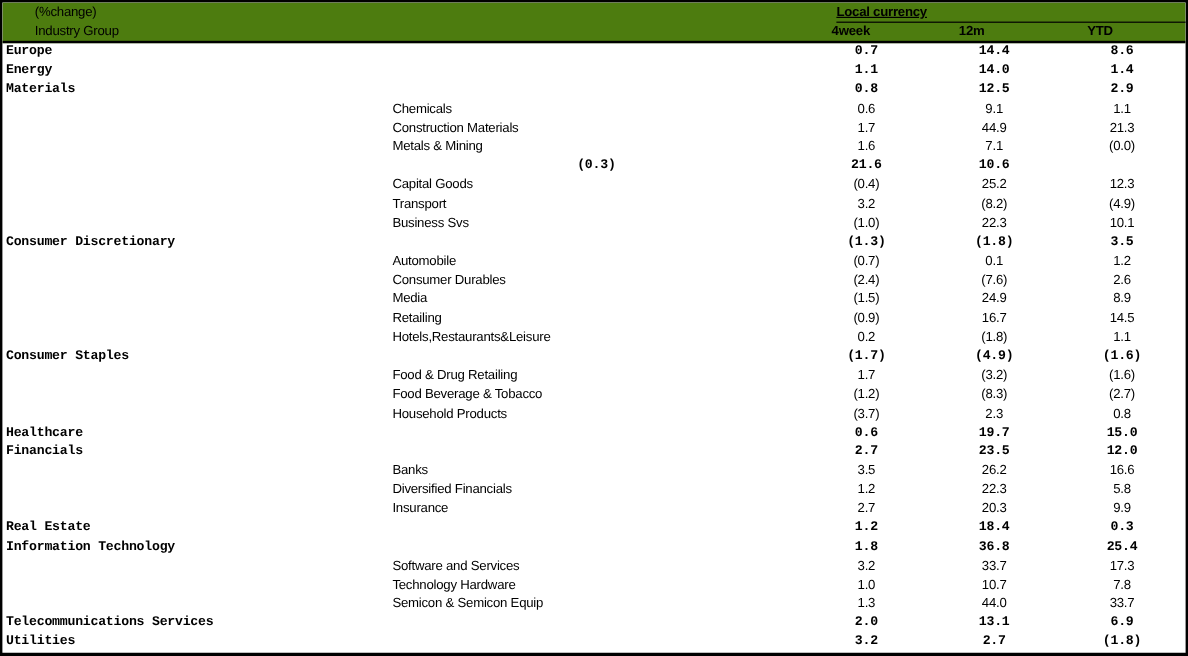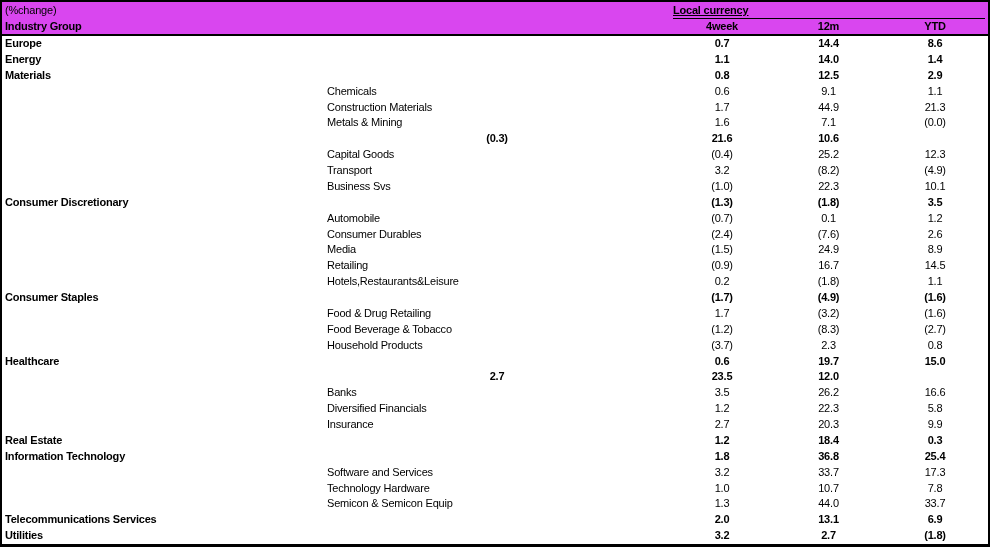--- a/index.html
+++ b/index.html
@@ -18,37 +18,38 @@
     overflow: hidden;
   }
   .grid-row {
     display: grid;
     grid-template-columns: 323px 344px 106px 107px 106px;
     height: 16px;
     line-height: 16px;
     white-space: nowrap;
   }
   .thead {
-    background: #d946ef;
+    background: #4d7c0f;
     border-bottom: 2px solid #000;
+    padding-left: 24px;
   }
   .c.corner { grid-column: 1 / 3; padding-left: 3px; }
   .c.lc {
     grid-column: 3 / 6;
     text-align: left;
     font-weight: bold;
     border-bottom: 1.5px solid #000;
     margin-left: 4px;
     margin-right: 3px;
     text-decoration: underline;
   }
-  .c.rowhdr { grid-column: 1 / 3; font-weight: bold; padding-left: 3px; }
-  .c.colhdr { font-weight: bold; text-align: center; }
+  .c.rowhdr { grid-column: 1 / 3; font-weight: normal; padding-left: 3px; }
+  .c.colhdr { font-weight: bold; text-align: left; }
   .tbody .trow { height: 15.875px; line-height: 15.875px; }
-  .trow.group { font-weight: bold; }
+  .trow.group { font-weight: bold; font-family: Liberation Mono, monospace; }
   .c.label1 { padding-left: 3px; overflow: hidden; }
   .c.label2 { padding-left: 2px; overflow: hidden; }
   .c.val { text-align: center; }
 </style>
 </head>
 <body>
 
 <div class="table">
   <div class="thead">
     <div class="grid-row">
@@ -203,20 +204,21 @@
         <div class="c val">0.8</div>
       </div>
       <div class="grid-row trow group">
         <div class="c label1">Healthcare</div>
         <div class="c label2"></div>
         <div class="c val">0.6</div>
         <div class="c val">19.7</div>
         <div class="c val">15.0</div>
       </div>
       <div class="grid-row trow group">
+        <div class="c label1">Financials</div>
         <div class="c label2"></div>
         <div class="c val">2.7</div>
         <div class="c val">23.5</div>
         <div class="c val">12.0</div>
       </div>
       <div class="grid-row trow sub">
         <div class="c label1"></div>
         <div class="c label2">Banks</div>
         <div class="c val">3.5</div>
         <div class="c val">26.2</div>

